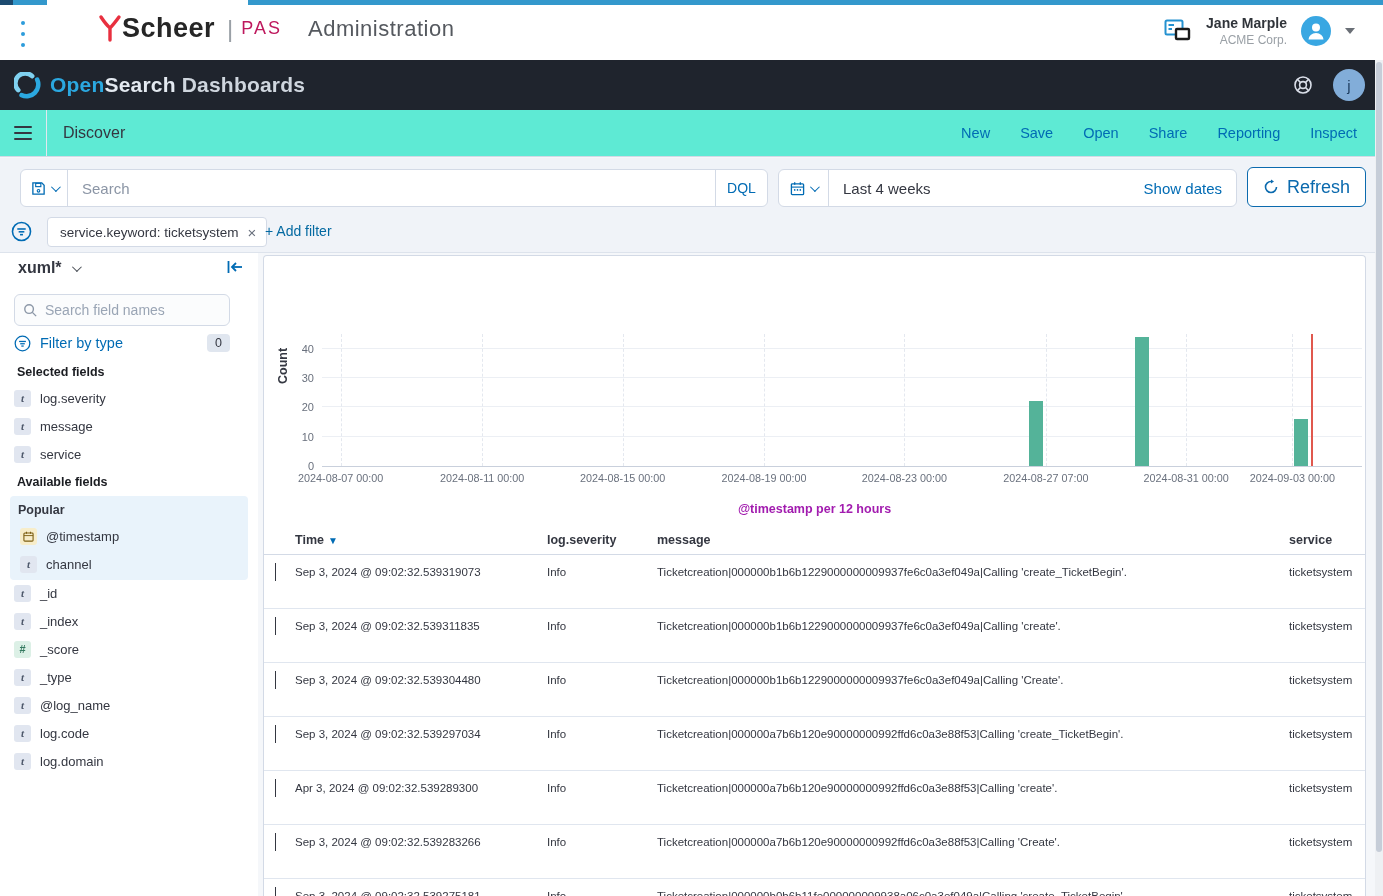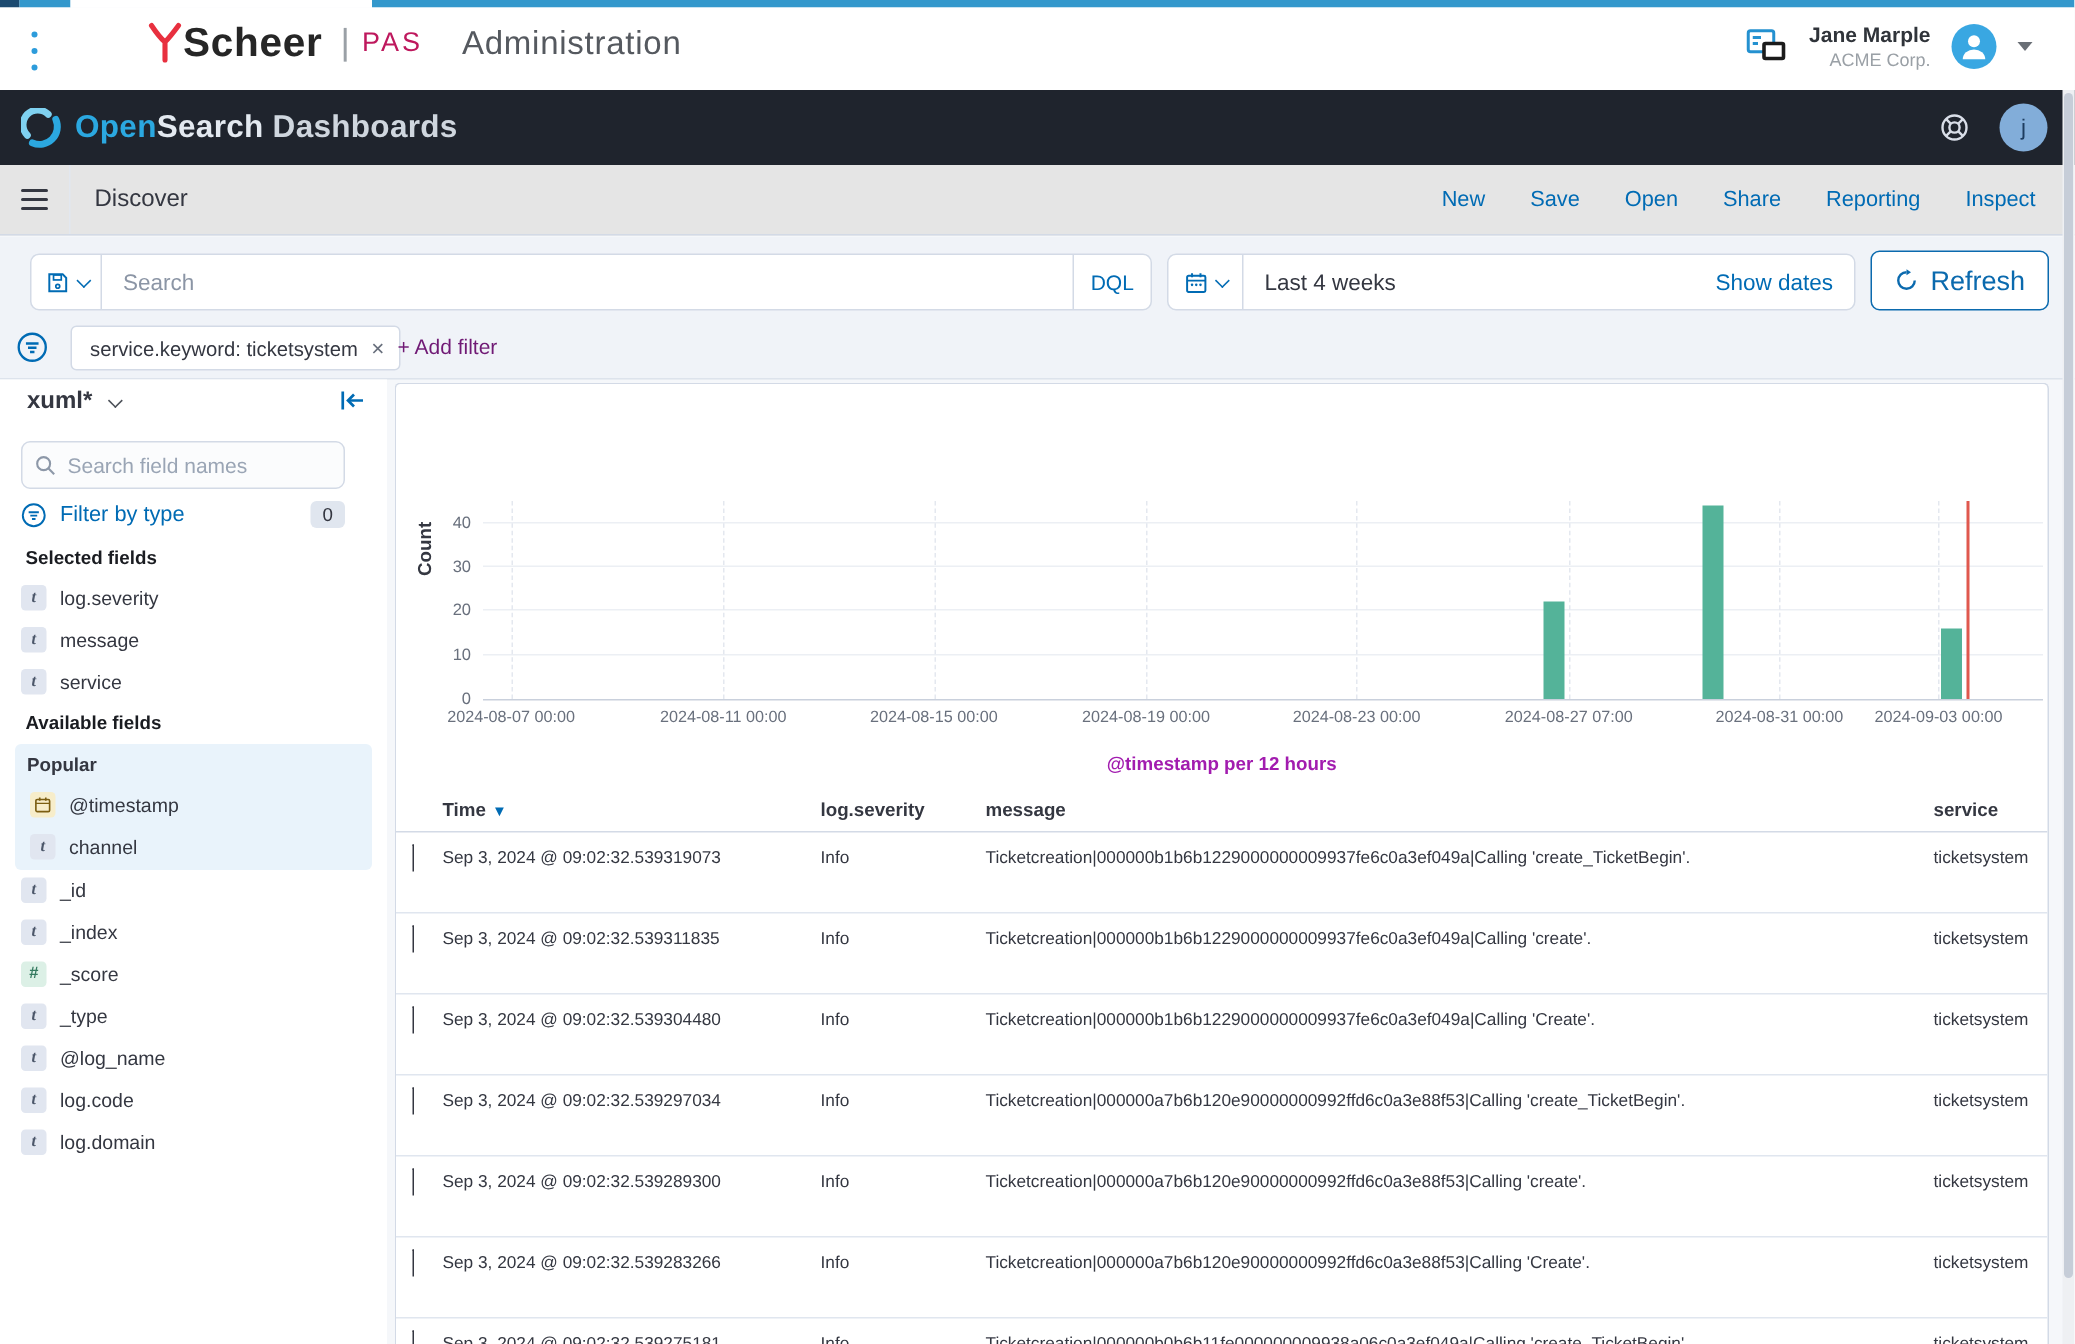--- a/index.html
+++ b/index.html
@@ -31,21 +31,21 @@
 
   
   .osheader { position:absolute; top:60px; left:0; width:1383px; height:50px; background:#1f242d; display:flex; align-items:center; }
   .oslogo { display:flex; align-items:center; margin-left:14px; gap:9px; }
   .oslogo-text { font-size:21px; font-weight:700; letter-spacing:.2px; }
   .os-open { color:#2ba8e0; } .os-search { color:#e3e9f0; } .os-dash { color:#cfd6de; margin-left:6px; }
   .osheader-right { position:absolute; right:18px; display:flex; align-items:center; gap:20px; }
   .avatar-j { width:32px; height:32px; border-radius:50%; background:#82add9; color:#1d3c5f; font-size:15px; display:flex; align-items:center; justify-content:center; cursor:pointer; }
 
   
-  .navrow { position:absolute; top:110px; left:0; width:1383px; height:47px; background:#e5e5e5; border-bottom:1px solid #d3dae6; display:flex; align-items:center; }
+  .navrow { position:absolute; top:110px; left:0; width:1383px; height:47px; background:#5eead4; border-bottom:1px solid #d3dae6; display:flex; align-items:center; }
   .hamburger { width:47px; height:100%; display:flex; align-items:center; justify-content:center; border-right:1px solid #e2e7ef; cursor:pointer; }
   .hamburger .lines { width:18px; }
   .hamburger .lines i { display:block; height:2px; background:#343741; margin:4px 0; border-radius:1px; }
   .nav-title { font-size:16px; color:#343741; margin-left:16px; font-weight:500; }
   .navlinks { position:absolute; right:26px; display:flex; gap:30px; }
   .navlinks span { color:#006bb4; font-size:14.5px; cursor:pointer; }
 
   
   .queryband { position:absolute; top:158px; left:0; width:1383px; height:54px; background:#f0f3f8; }
   .searchgroup { position:absolute; left:20px; top:11px; width:748px; height:38px; background:#fff; border:1px solid #d3dae6; border-radius:6px; display:flex; align-items:center; }
@@ -56,21 +56,21 @@
   .dategroup { position:absolute; left:778px; top:11px; width:459px; height:38px; background:#fff; border:1px solid #d3dae6; border-radius:6px; display:flex; align-items:center; }
   .dateseg { width:50px; height:100%; border-right:1px solid #d3dae6; display:flex; align-items:center; justify-content:center; gap:5px; cursor:pointer; }
   .daterange-text { flex:1; font-size:15px; color:#343741; padding-left:14px; cursor:pointer; }
   .showdates { color:#006bb4; font-size:15px; font-weight:500; padding-right:14px; cursor:pointer; }
   .refresh-btn { position:absolute; left:1247px; top:9px; width:119px; height:40px; border:1px solid #0b6aae; border-radius:6px; background:#fff; color:#0b6aae; font-size:18px; font-weight:500; display:flex; align-items:center; justify-content:center; gap:8px; cursor:pointer; }
 
   
   .filterband { position:absolute; top:212px; left:0; width:1383px; height:41px; background:#f0f3f8; border-bottom:1px solid #dde3ec; }
   .filter-pill { position:absolute; left:47px; top:5px; height:30px; background:#fff; border:1px solid #d3dae6; border-radius:4px; display:flex; align-items:center; padding:0 10px 0 12px; font-size:13.5px; color:#343741; cursor:pointer; }
   .pill-x { margin-left:9px; color:#69707d; font-size:15px; cursor:pointer; }
-  .addfilter { position:absolute; left:265px; top:11px; color:#701a75; font-size:14px; cursor:pointer; }
+  .addfilter { position:absolute; left:265px; top:11px; color:#0369a1; font-size:14px; cursor:pointer; }
 
   
   .sidebar { position:absolute; top:253px; left:0; width:258px; height:643px; background:#fff; }
   .sb-head { position:absolute; top:6px; left:18px; display:flex; align-items:center; gap:10px; cursor:pointer; }
   .sb-index { font-size:16px; font-weight:700; color:#343741; }
   .collapse-ic { position:absolute; top:6px; right:14px; cursor:pointer; }
   .sb-search { position:absolute; top:41px; left:14px; width:216px; height:32px; border:1px solid #d3dae6; border-radius:6px; background:#fbfcfd; display:flex; align-items:center; padding:0 8px; }
   .sb-search input { border:none; outline:none; background:transparent; font-size:14px; margin-left:7px; width:170px; color:#343741; font-family:"Liberation Sans",sans-serif; }
   .sb-search input::placeholder { color:#9aa5b5; }
   .fbt { position:absolute; top:81px; left:14px; width:216px; display:flex; align-items:center; cursor:pointer; }
@@ -427,21 +427,21 @@
     </div>
     <div class="tgrid trow">
       <div><span class="expander"></span></div>
       <div class="mono">Sep 3, 2024 @ 09:02:32.539297034</div>
       <div class="mono">Info</div>
       <div class="mono">Ticketcreation|000000a7b6b120e90000000992ffd6c0a3e88f53|Calling 'create_TicketBegin'.</div>
       <div class="mono svc">ticketsystem</div>
     </div>
     <div class="tgrid trow">
       <div><span class="expander"></span></div>
-      <div class="mono">Sep 3, 2024 @ 09:02:32.539289300</div>
+      <div class="mono">Apr 3, 2024 @ 09:02:32.539289300</div>
       <div class="mono">Info</div>
       <div class="mono">Ticketcreation|000000a7b6b120e90000000992ffd6c0a3e88f53|Calling 'create'.</div>
       <div class="mono svc">ticketsystem</div>
     </div>
     <div class="tgrid trow">
       <div><span class="expander"></span></div>
       <div class="mono">Sep 3, 2024 @ 09:02:32.539283266</div>
       <div class="mono">Info</div>
       <div class="mono">Ticketcreation|000000a7b6b120e90000000992ffd6c0a3e88f53|Calling 'Create'.</div>
       <div class="mono svc">ticketsystem</div>

